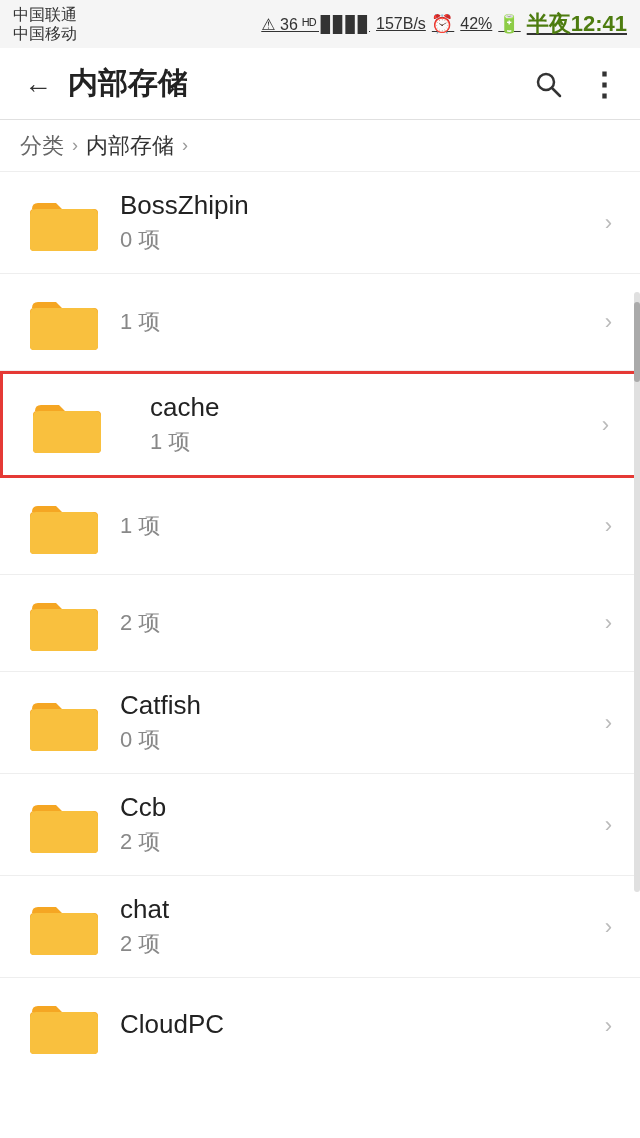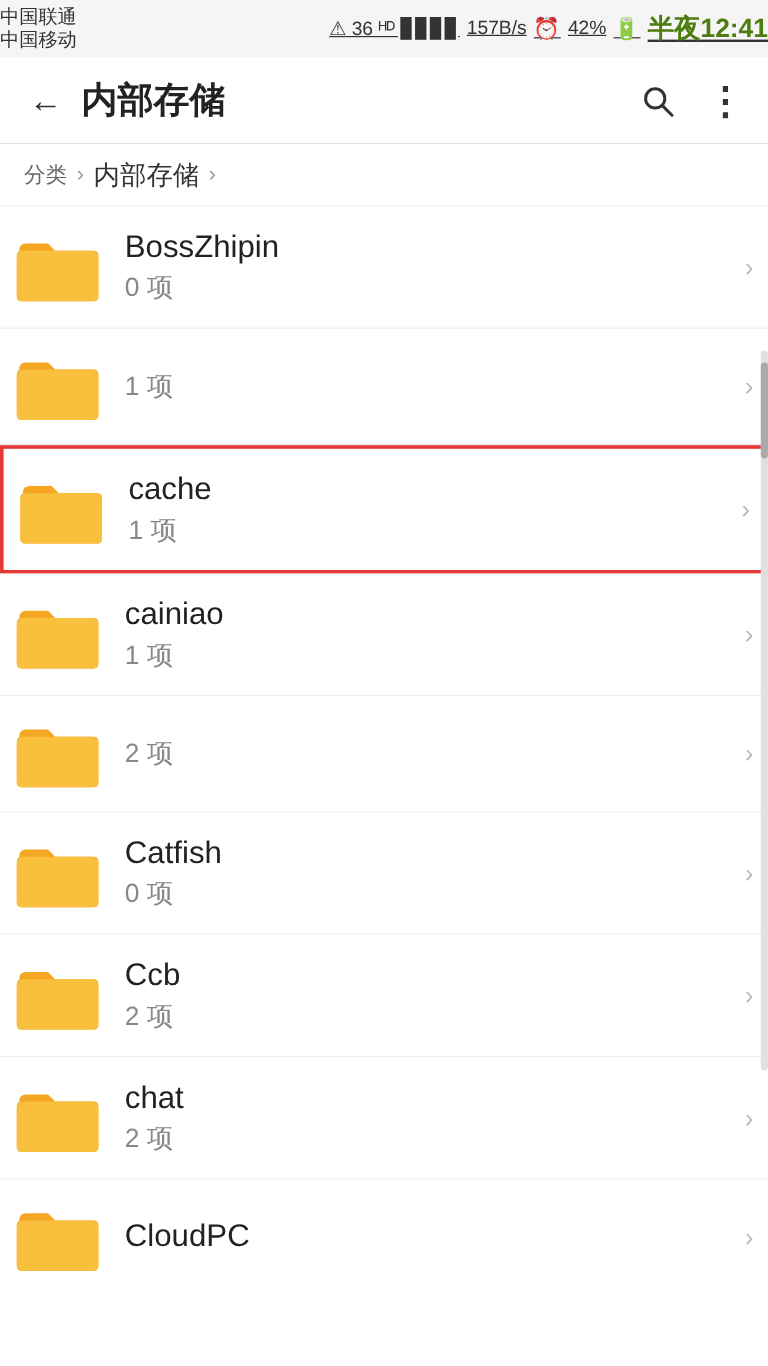--- a/index.html
+++ b/index.html
@@ -13,21 +13,21 @@
     }
 
     
     .status-bar {
       width: 100%;
       height: 48px;
       background: #f5f5f5;
       display: flex;
       align-items: center;
       justify-content: space-between;
-      padding: 0 0;
+      padding: 0 13px;
       font-size: 22px;
       color: #333;
     }
     .status-left {
       display: flex;
       flex-direction: column;
       font-size: 16px;
       line-height: 1.2;
       color: #333;
     }
@@ -92,50 +92,51 @@
     .breadcrumb {
       height: 52px;
       background: #ffffff;
       display: flex;
       align-items: center;
       padding: 0 20px;
       border-bottom: 1px solid #eeeeee;
       gap: 8px;
     }
     .breadcrumb-item {
-      font-size: 18px;
+      font-size: 22px;
       color: #666;
       font-family: Liberation Mono, monospace;
     }
     .breadcrumb-sep {
       font-size: 18px;
       color: #999;
     }
     .breadcrumb-current {
       font-size: 22px;
       color: #333;
       font-weight: 500;
     }
 
     
     .folder-list {
       width: 100%;
     }
     .folder-item {
       display: flex;
       align-items: center;
-      padding: 18px 12px;
+      padding: 18px 28px;
       border-bottom: 1px solid #eeeeee;
       background: #ffffff;
       cursor: pointer;
       position: relative;
     }
     .folder-item.highlighted {
       border: 3px solid #e53935;
       margin: 0;
+      gap: 27px;
     }
     .folder-icon {
       width: 72px;
       height: 60px;
       flex-shrink: 0;
       margin-right: 20px;
       position: relative;
     }
     .folder-icon svg {
       width: 72px;
@@ -265,21 +266,20 @@
   </div>
 
   <div class="folder-item">
     <div class="folder-icon">
       <svg viewBox="0 0 72 60" fill="none" xmlns="http://www.w3.org/2000/svg">
         <path d="M4 16 Q4 10 10 10 L28 10 L34 16 L66 16 Q70 16 70 20 L70 54 Q70 58 66 58 L6 58 Q2 58 2 54 L2 20 Q2 16 6 16 Z" fill="#F5A623"></path>
         <path d="M2 22 Q2 16 8 16 L64 16 Q70 16 70 22 L70 54 Q70 58 66 58 L6 58 Q2 58 2 54 Z" fill="#F9C03E"></path>
       </svg>
     </div>
     <div class="folder-info">
-      <div class="folder-name">cainiao</div>
       <div class="folder-count">1 项</div>
     </div>
     <span class="folder-chevron">›</span>
   </div>
 
   <div class="folder-item">
     <div class="folder-icon">
       <svg viewBox="0 0 72 60" fill="none" xmlns="http://www.w3.org/2000/svg">
         <path d="M4 16 Q4 10 10 10 L28 10 L34 16 L66 16 Q70 16 70 20 L70 54 Q70 58 66 58 L6 58 Q2 58 2 54 L2 20 Q2 16 6 16 Z" fill="#F5A623"></path>
         <path d="M2 22 Q2 16 8 16 L64 16 Q70 16 70 22 L70 54 Q70 58 66 58 L6 58 Q2 58 2 54 Z" fill="#F9C03E"></path>

